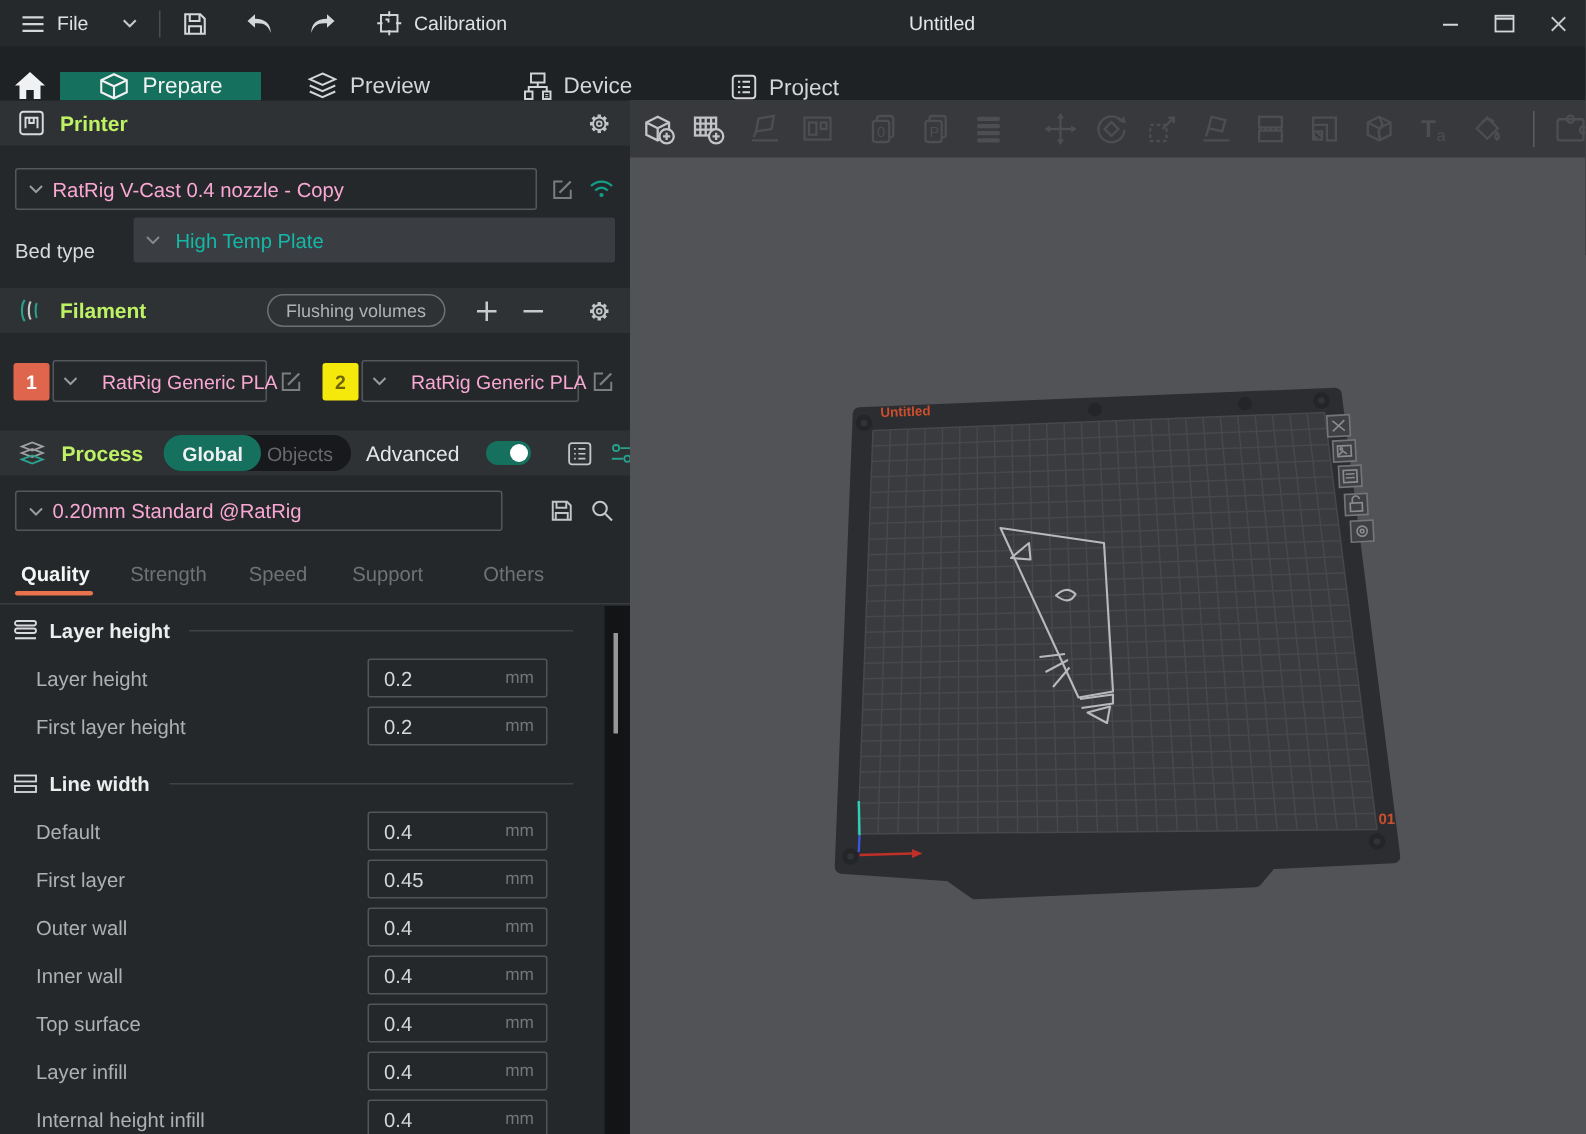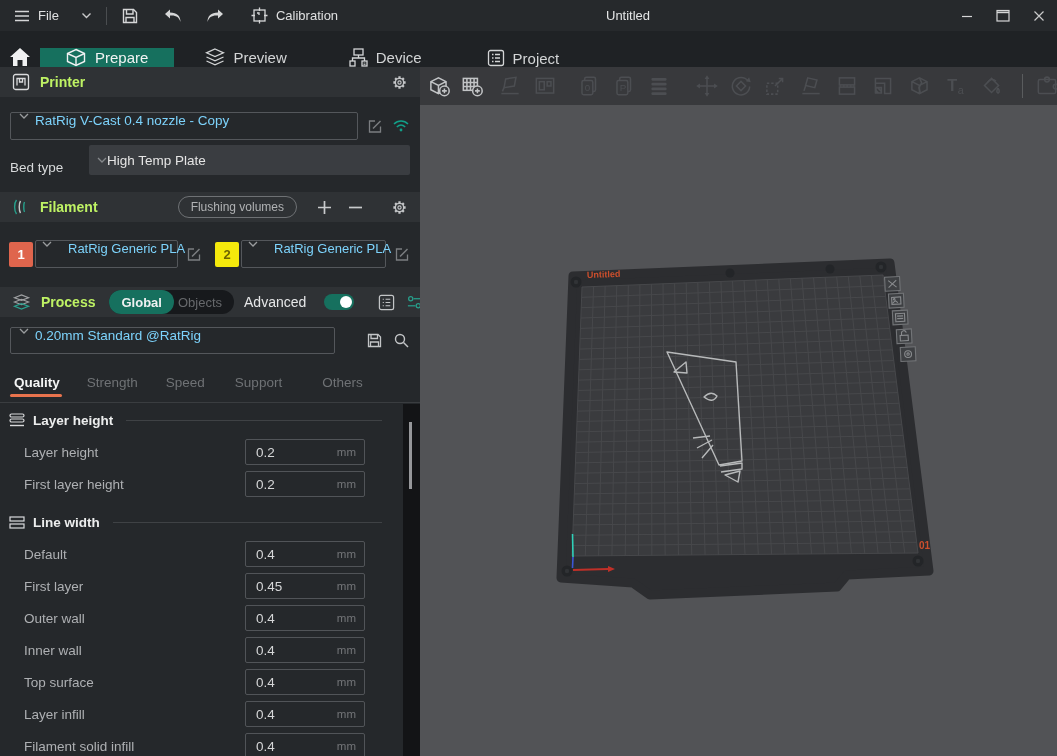--- a/index.html
+++ b/index.html
@@ -23,27 +23,27 @@
 .splitbtn .lbl{background:#7b7d7f;color:#26292b;font-size:14px;display:flex;align-items:center;padding:0 17px}
 .act-sep{width:1px;height:22px;background:#53565a}
 
 .app{display:flex;height:689px}
 .sidebar{width:420px;flex-shrink:0;background:#25282b;position:relative;overflow:hidden}
 .viewport{flex:1;position:relative;background:#525356}
 
 .sec{height:30px;background:#2f3235;display:flex;align-items:center;padding:0 12px;gap:10px}
 .sec .sectitle{font-size:14px;font-weight:bold;color:#bef264}
 .spacer{flex:1}
-.combo{height:28px;border:1px solid #54575b;border-radius:2px;display:flex;padding:0 8px;gap:6px;font-size:13.5px;color:#7dd3fc}
+.combo{height:28px;border:1px solid #54575b;border-radius:2px;display:flex;align-items:center;padding:0 8px;gap:6px;font-size:13.5px;color:#f9a8d4}
 .printer-row{margin:15px 10px 0 10px;display:flex;align-items:center}
 .printer-combo{width:355px}
 .icbtn{display:flex;align-items:center;justify-content:center}
 .bed-row{margin:5px 10px 0 10px;display:flex;align-items:flex-end;height:30px}
 .bed-label{font-size:13.5px;color:#d8dadb;width:79px}
-.bed-select{width:321px;height:30px;background:#3a3d41;border-radius:2px;display:flex;align-items:center;padding:0 8px;gap:0;font-size:13.5px;color:#e5e5e5}
+.bed-select{width:321px;height:30px;background:#3a3d41;border-radius:2px;display:flex;align-items:center;padding:0 8px;gap:10px;font-size:13.5px;color:#14b8a6}
 .flush{height:22px;border:1px solid #6e7174;border-radius:11px;color:#b0b2b4;font-size:12px;display:flex;align-items:center;padding:0 12px;margin-right:4px}
 .fil-row{margin:18px 9px 0 9px;display:flex;align-items:center}
 .badge{width:24px;height:25px;border-radius:2px;display:flex;align-items:center;justify-content:center;font-size:13px;font-weight:bold;flex-shrink:0}
 .fil-combo{width:143px;margin-left:2px;font-size:13px;padding:0 6px;gap:16px}
 .scope{height:24px;background:#17191c;border-radius:12px;display:flex;align-items:center;font-size:13px}
 .scope .on{height:24px;background:#16705e;border-radius:12px;color:#f0f1f2;font-weight:bold;display:flex;align-items:center;padding:0 12px}
 .scope .off{color:#67696c;padding:0 12px 0 4px}
 .adv{font-size:14px;color:#e6e7e8;margin-left:auto}
 .toggle{flex:0 0 30px;width:30px;height:16px;background:#16705e;border-radius:8px;position:relative;margin-left:8px}
 .toggle .knob{position:absolute;right:2px;top:2px;width:12px;height:12px;border-radius:50%;background:#fff}
@@ -436,21 +436,21 @@
           </div>
     </div>
     <div class="prow">
       <span class="plabel">Layer infill</span>
       <div class="pinput">
             <span class="val">0.4</span>
             <span class="unit">mm</span>
           </div>
     </div>
     <div class="prow">
-      <span class="plabel">Filament solid infill</span>
+      <span class="plabel">Internal height infill</span>
       <div class="pinput">
             <span class="val">0.4</span>
             <span class="unit">mm</span>
           </div>
     </div>
   </div>
 
   <div class="scrolltrack">
     <div class="scrollthumb"></div>
   </div>

